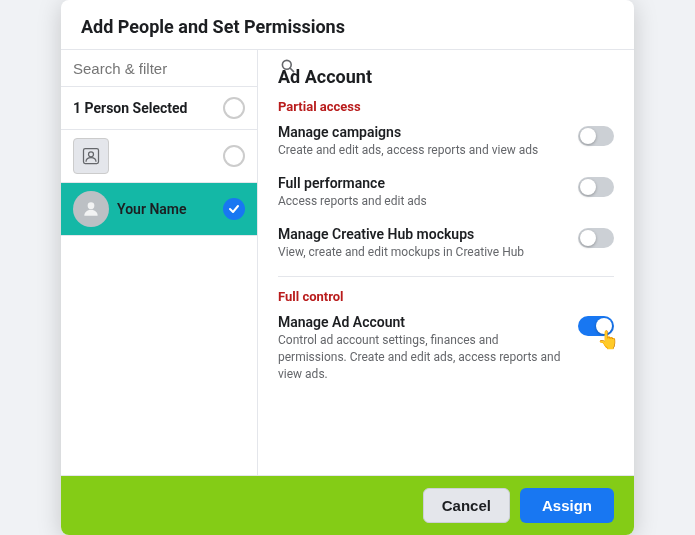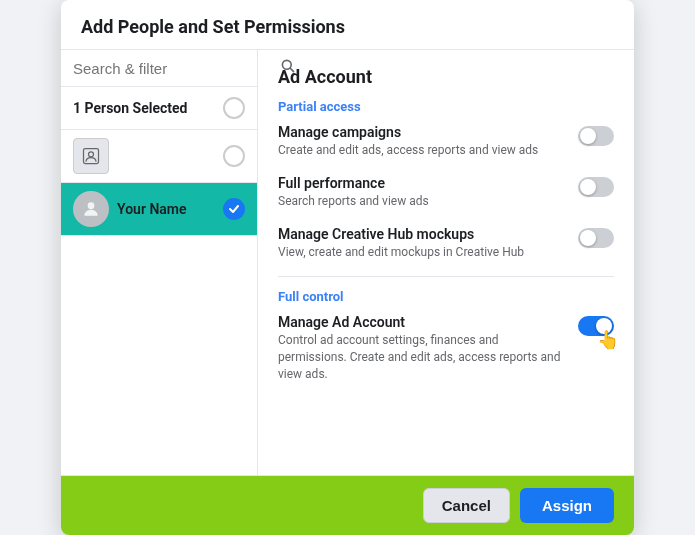--- a/index.html
+++ b/index.html
@@ -157,21 +157,21 @@
     }
     .section-title {
       font-size: 18px;
       font-weight: 700;
       color: #1c1e21;
       margin-bottom: 12px;
     }
     .access-label {
       font-size: 13px;
       font-weight: 700;
-      color: #3b82f6;
+      color: #b91c1c;
       margin-bottom: 10px;
       margin-top: 8px;
     }
     .permission-row {
       display: flex;
       align-items: flex-start;
       justify-content: space-between;
       margin-bottom: 16px;
       gap: 12px;
     }
@@ -354,21 +354,21 @@
         </div>
         <label class="toggle">
           <input type="checkbox" style="">
           <span class="toggle-slider"></span>
         </label>
       </div>
 
       <div class="permission-row">
         <div class="permission-text">
           <div class="permission-name">Full performance</div>
-          <div class="permission-desc">Search reports and view ads</div>
+          <div class="permission-desc">Access reports and edit ads</div>
         </div>
         <label class="toggle">
           <input type="checkbox" style="">
           <span class="toggle-slider"></span>
         </label>
       </div>
 
       <div class="permission-row">
         <div class="permission-text">
           <div class="permission-name">Manage Creative Hub mockups</div>

